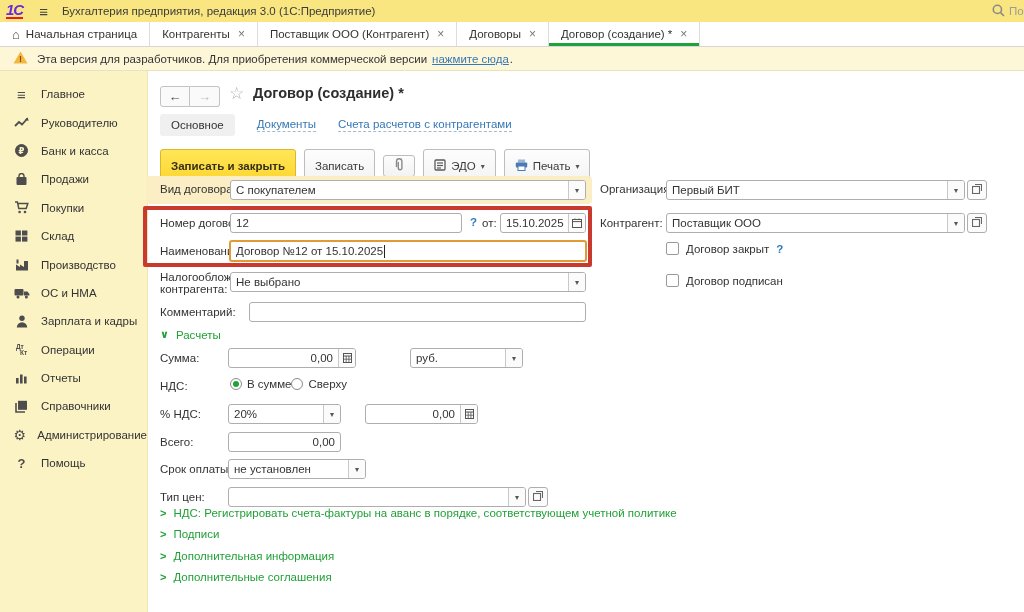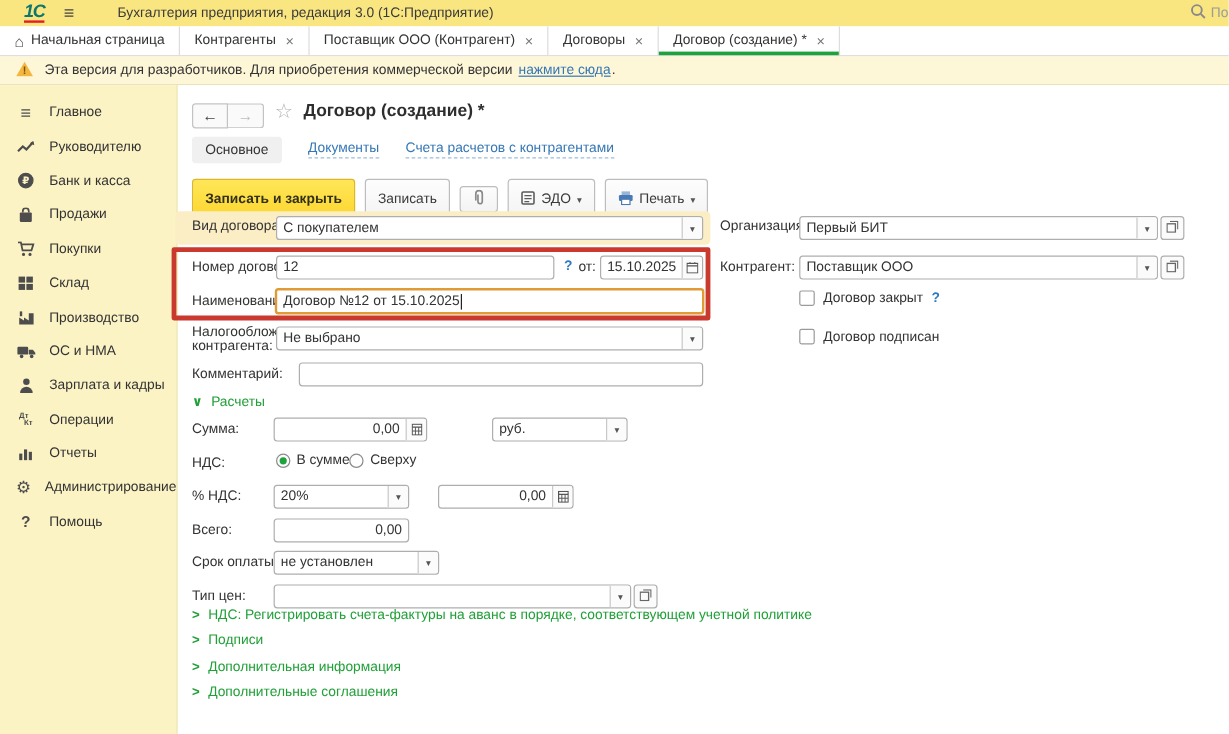--- a/index.html
+++ b/index.html
@@ -2,23 +2,23 @@
 <html><head>
 <meta charset="utf-8">
 <style>
   * { margin:0; padding:0; box-sizing:border-box; }
   html,body { width:1024px; height:612px; overflow:hidden; }
   body { font-family:"Liberation Sans","DejaVu Sans",sans-serif; font-size:11.5px; color:#333; background:#fff; }
   #app { position:relative; width:1024px; height:612px; background:#fff; }
 
   
   .topbar { position:absolute; left:0; top:0; width:1024px; height:22px; background:#F9E680; display:flex; align-items:center; }
-  .logo1c { font-weight:bold; font-style:italic; color:#0f766e; font-size:15px; margin-left:20px; letter-spacing:-1px; border-bottom:2px solid #E31E24; line-height:14px; }
+  .logo1c { font-weight:bold; font-style:italic; color:#6d28d9; font-size:15px; margin-left:6px; letter-spacing:-1px; border-bottom:2px solid #E31E24; line-height:14px; }
   .hamburger { font-size:15px; color:#444; margin-left:16px; cursor:pointer; }
-  .apptitle { margin-left:36px; color:#3b3b3b; font-size:11.5px; }
+  .apptitle { margin-left:14px; color:#3b3b3b; font-size:11.5px; }
   .searchbox { position:absolute; left:992px; top:0; width:32px; height:22px; overflow:hidden; display:flex; align-items:center; gap:4px; color:#9b9b9b; }
   .searchbox svg { flex:0 0 auto; }
 
   
   .tabbar { position:absolute; left:0; top:22px; width:1024px; height:25px; background:#fff; border-bottom:1px solid #d6d6d6; display:flex; }
   .tab { position:relative; display:flex; align-items:center; gap:6px; padding:0 12px; border-right:1px solid #ddd; color:#333; cursor:pointer; white-space:nowrap; }
   .tab .homeic { font-size:13px; color:#444; }
   .tab .x { color:#777; font-size:12px; margin-left:2px; }
   .tab.active::after { content:""; position:absolute; left:0; right:0; bottom:0; height:3px; background:#1EA23C; }
 
@@ -215,20 +215,29 @@
     </div>
     <div class="srow">
       <span class="sic">
           <svg width="13" height="12" viewBox="0 0 13 12">
             <rect x="1" y="6" width="2.6" height="5.5" fill="#4d4d4d"></rect>
             <rect x="5" y="2.5" width="2.6" height="9" fill="#4d4d4d"></rect>
             <rect x="9" y="4.5" width="2.6" height="7" fill="#4d4d4d"></rect>
           </svg>
         </span>
       <span>Отчеты</span>
+    </div>
+    <div class="srow">
+      <span class="sic">
+          <svg width="13" height="13" viewBox="0 0 13 13">
+            <rect x="3" y="0.8" width="9" height="9" fill="#4d4d4d"></rect>
+            <path d="M1 3 v9 h9" fill="none" stroke="#4d4d4d" stroke-width="1.6"></path>
+          </svg>
+        </span>
+      <span>Справочники</span>
     </div>
     <div class="srow">
       <span class="sic" style="font-size:14px;">⚙</span>
       <span>Администрирование</span>
     </div>
     <div class="srow">
       <span class="sic" style="font-weight:bold;">?</span>
       <span>Помощь</span>
     </div>
   </div>

